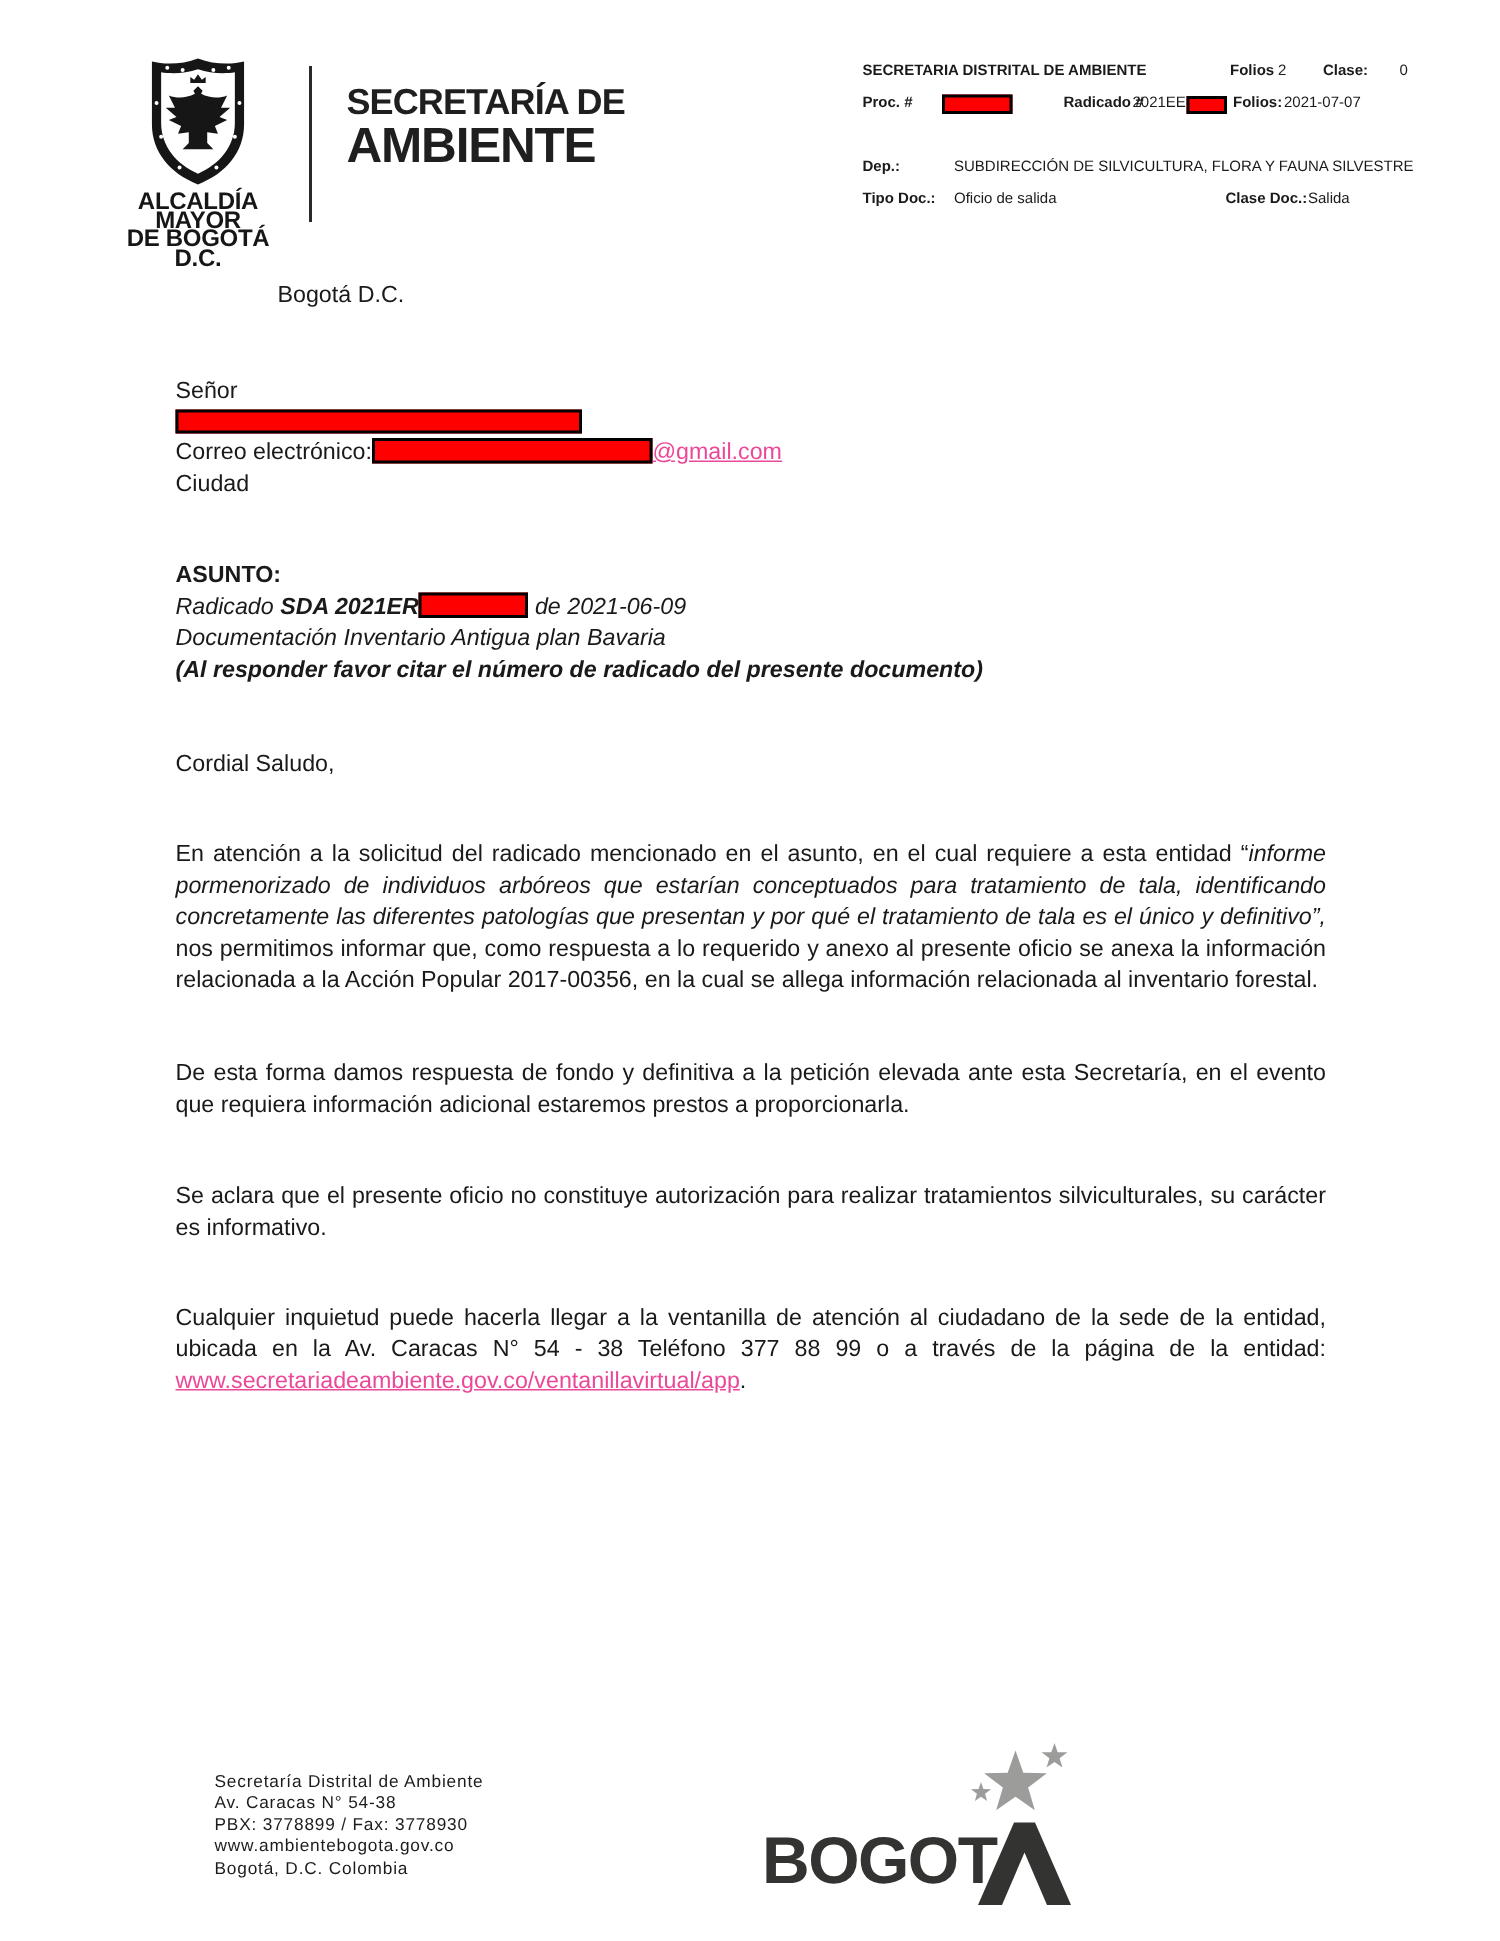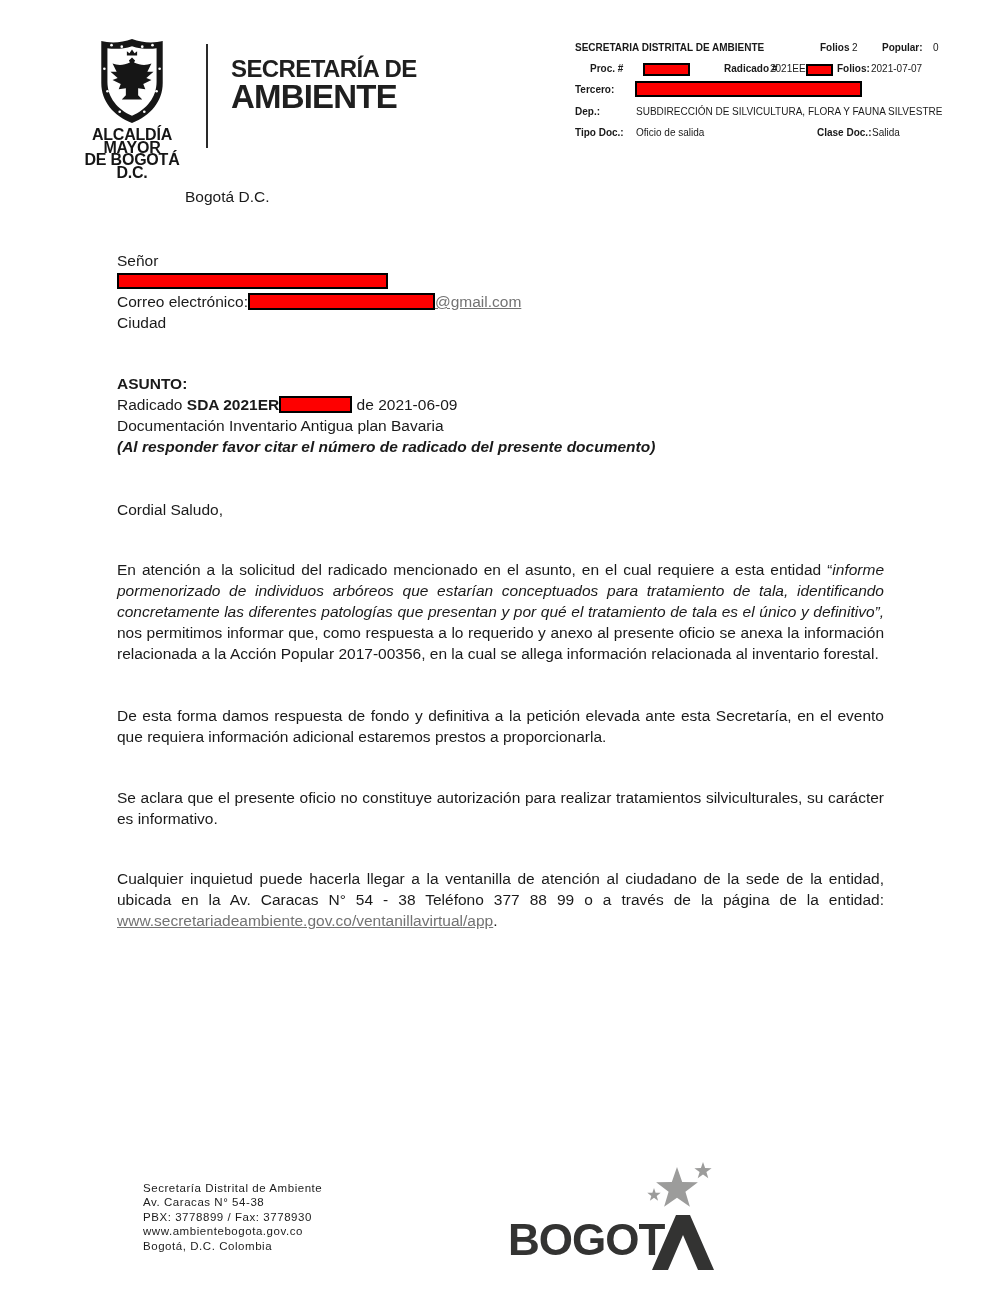--- a/index.html
+++ b/index.html
@@ -28,26 +28,26 @@
   .rb-radicado { position:absolute; width:23px;  height:8px; }
   .rb-tercero  { position:absolute; width:223px; height:12px; }
   .rb-name     { display:block; width:267px; height:12px; margin:2px 0 2px 0; }
   .rb-email    { width:183px; height:13px; vertical-align:-3px; }
   .rb-subject  { width:69px;  height:13px; vertical-align:-3px; }
 
   
   .letter { position:absolute; left:117px; top:186px; width:767px; font-size:15.5px; line-height:21px; }
   .city-line { margin:0 0 43px 68px; }
   .recipient p { margin:0; }
-  .email-link, .body-link { color:#737373; text-decoration:underline; }
+  .email-link, .body-link { color:#ec4899; text-decoration:underline; }
 
   .subject { display:flex; margin-top:40px;flex-direction:column; }
   .subject-label { width:115px; font-weight:bold; flex:none; }
   .subject-content { flex:1; }
-  .subject-content p { margin:0; }
+  .subject-content p { margin:0;font-style:italic; }
   .subject-note { font-weight:bold; font-style:italic; }
 
   .greeting { margin:42px 0 0 0; }
   .para { margin:39px 0 0 0; text-align:justify; }
   .para.p2 { margin-top:41px; }
   .para.p3 { margin-top:40px; }
   .para.p4 { margin-top:39px; }
   .q-italic { font-style:italic; }
 
   
@@ -88,35 +88,31 @@
   <div class="entity">
     <div class="entity-line1">SECRETARÍA DE</div>
     <div class="entity-line2">AMBIENTE</div>
   </div>
 
   <div class="stamp">
     <div class="row" style="top:0;">
       <b class="p" style="left:0;">SECRETARIA DISTRITAL DE AMBIENTE</b>
       <b class="p" style="left:245px;">Folios</b>
       <span class="p" style="left:277px;">2</span>
-      <b class="p" style="left:307px;">Popular:</b>
+      <b class="p" style="left:307px;">Clase:</b>
       <span class="p" style="left:358px;">0</span>
     </div>
-    <div class="row" style="top:21px;margin-left:15px;">
+    <div class="row" style="top:21px;">
       <b class="p" style="left:0;">Proc. #</b>
       <span class="redaction rb-proc" style="left:53px; top:0;"></span>
       <b class="p" style="left:109px;padding-left:25px;">Radicado #</b>
       <span class="p" style="left:180px;">2021EE</span>
       <span class="redaction rb-radicado" style="left:216px; top:1px;"></span>
       <b class="p" style="left:247px;">Folios:</b>
       <span class="p" style="left:281px;">2021-07-07</span>
-    </div>
-    <div class="row" style="top:42px;">
-      <b class="p" style="left:0;">Tercero:</b>
-      <span class="redaction rb-tercero" style="left:60px; top:-3px;"></span>
     </div>
     <div class="row" style="top:64px;text-align:center;">
       <b class="p" style="left:0;">Dep.:</b>
       <span class="p" style="left:61px;">SUBDIRECCIÓN DE SILVICULTURA, FLORA Y FAUNA SILVESTRE</span>
     </div>
     <div class="row" style="top:85px;">
       <b class="p" style="left:0;">Tipo Doc.:</b>
       <span class="p" style="left:61px;">Oficio de salida</span>
       <b class="p" style="left:242px;">Clase Doc.:</b>
       <span class="p" style="left:297px;">Salida</span>

